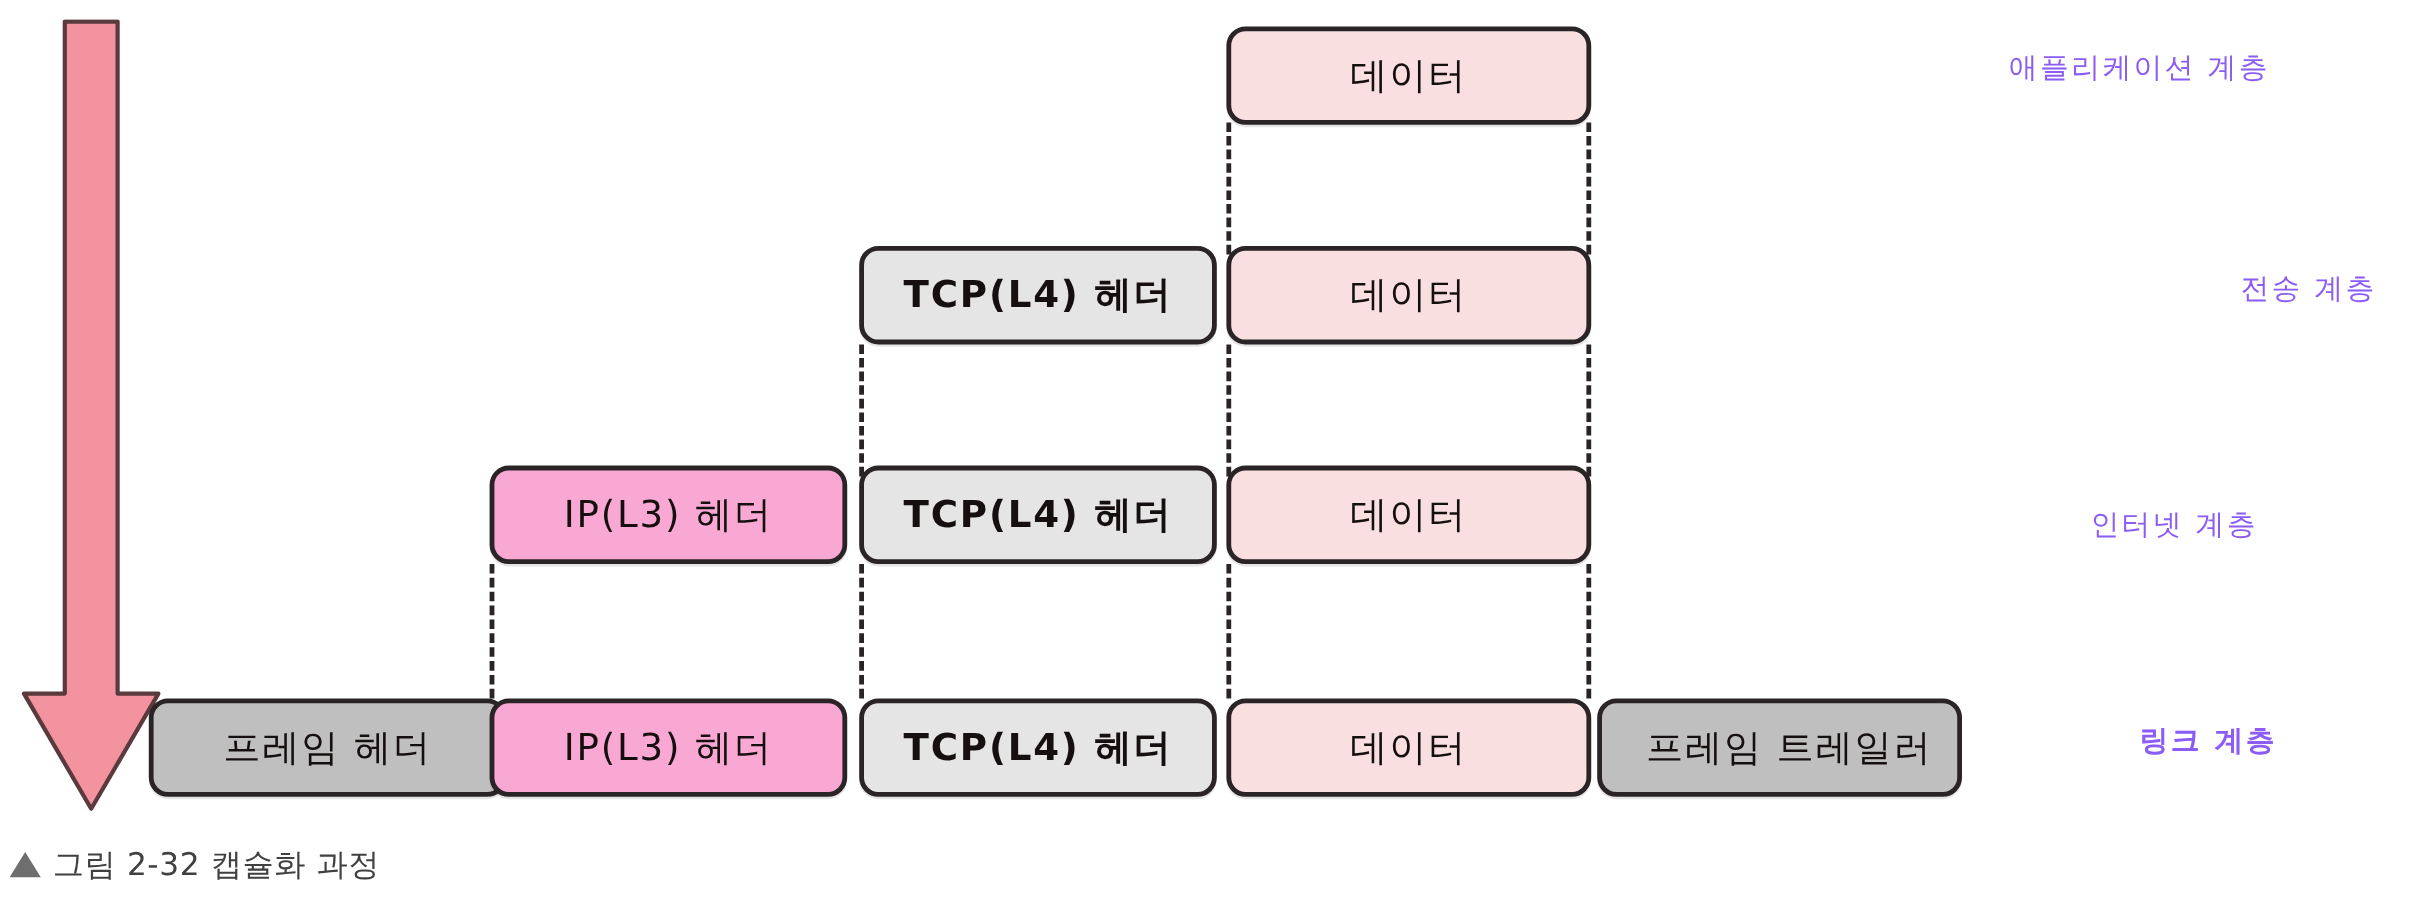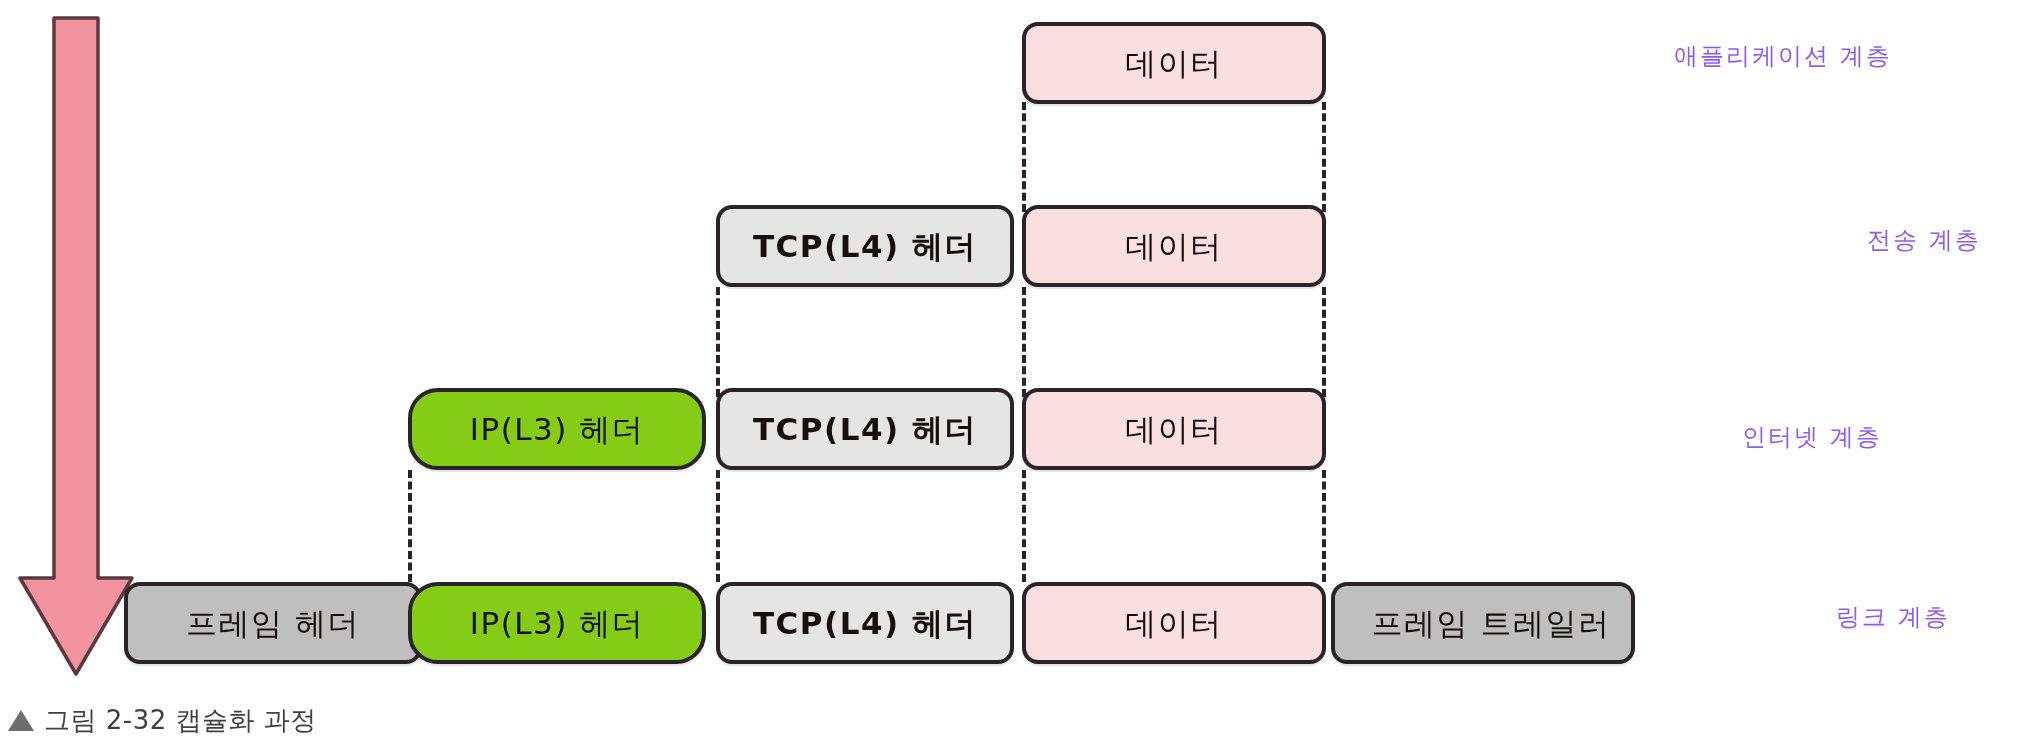--- a/index.html
+++ b/index.html
@@ -41,21 +41,21 @@
     color: #15100f;
     font-family: "DejaVu Sans", sans-serif;
     font-size: 31px;
     letter-spacing: 1.5px;
     line-height: 1;
     white-space: nowrap;
     box-shadow: 0 2px 0 rgba(0,0,0,0.10);
   }
   .fill-pink-light { background: #f9dfe0; }
   .fill-pink-mid   { background: #e5e5e5; font-weight: bold; }
-  .fill-gray-light { background: #84cc16; border-radius: 30px; }
+  .fill-gray-light { background: #f9a8d4; }
   .fill-gray-mid   { background: #bfbfbf; }
 
   
   .dash {
     position: absolute;
     width: 0;
     border-left: 4px dashed #2b2426;
     box-sizing: border-box;
   }
 
@@ -127,20 +127,20 @@
 
   <div class="box fill-gray-mid" style="left:103px; top:582px; width:298px; height:82px;margin-left:21px;">프레임 헤더</div>
   <div class="box fill-gray-light" style="left:408px; top:582px; width:298px; height:82px;">IP(L3) 헤더</div>
   <div class="box fill-pink-mid" style="left:716px; top:582px; width:298px; height:82px;">TCP(L4) 헤더</div>
   <div class="box fill-pink-light" style="left:1022px; top:582px; width:304px; height:82px;">데이터</div>
   <div class="box fill-gray-mid" style="left:1331px; top:582px; width:304px; height:82px;padding-left:16px;">프레임 트레일러</div>
 
   <div class="layer-label" style="left:1674px; top:44px;">애플리케이션 계층</div>
   <div class="layer-label" style="left:1831px; top:228px;margin-left:36px;">전송 계층</div>
   <div class="layer-label" style="left:1742px; top:411px;margin-top:14px;">인터넷 계층</div>
-  <div class="layer-label" style="left:1836px; top:605px;">링크 계층</div>
+  <div class="layer-label" style="left:1783px; top:605px;font-weight:bold;">링크 계층</div>
 
   <div class="caption">
     <span class="caption-tri"></span>
     <span>그림 2-32 캡슐화 과정</span>
   </div>
 
 </div>
 
 </body></html>

